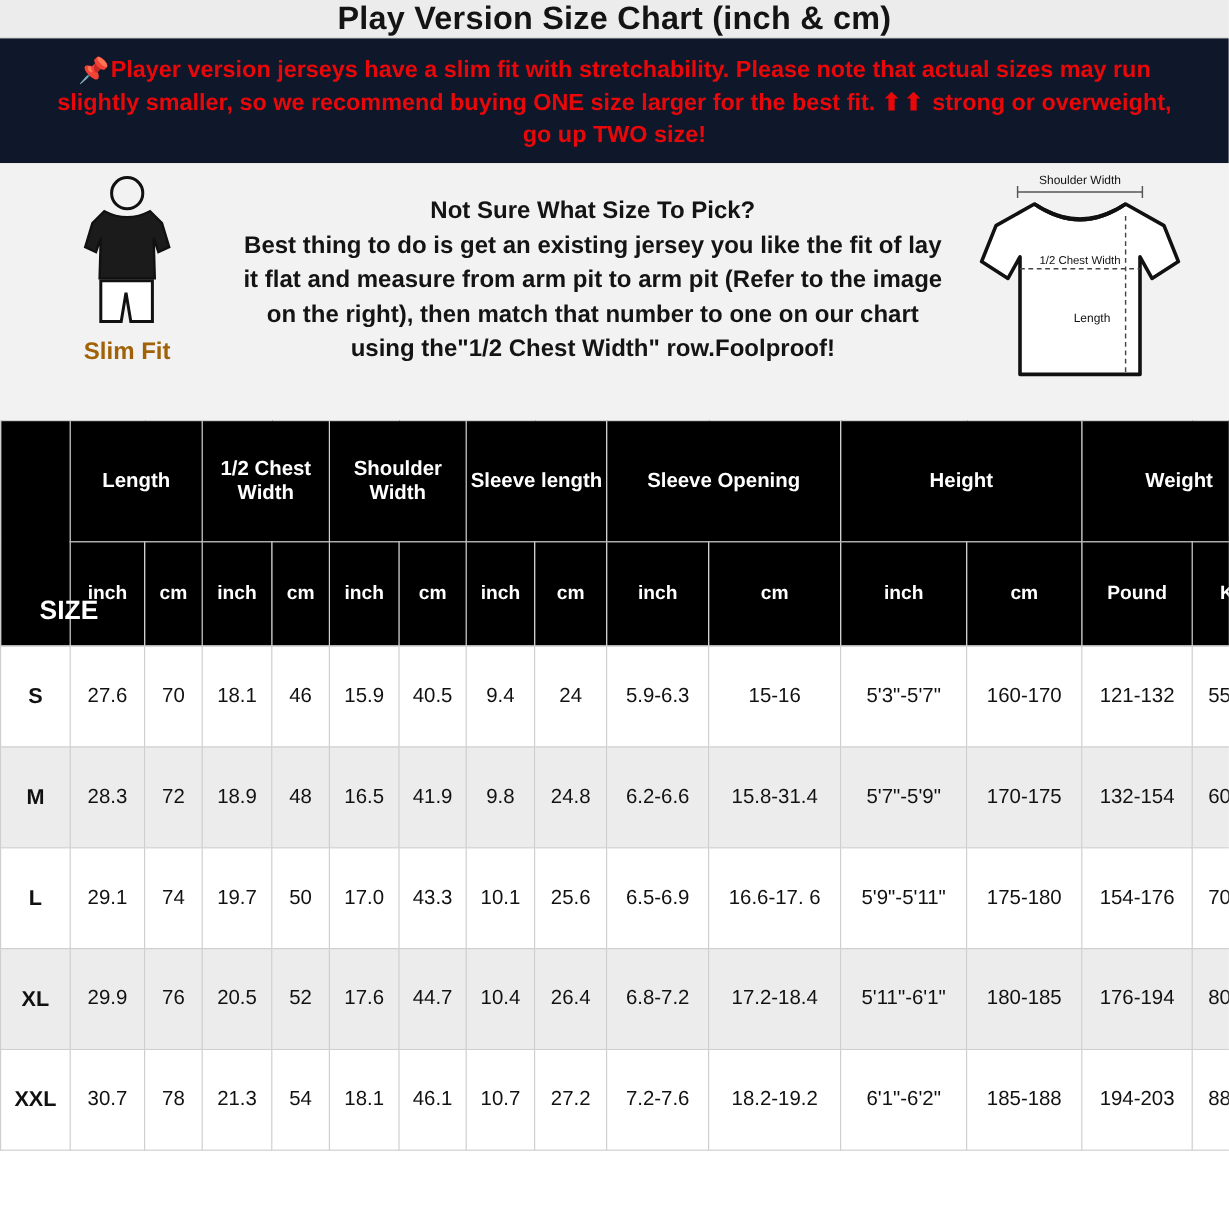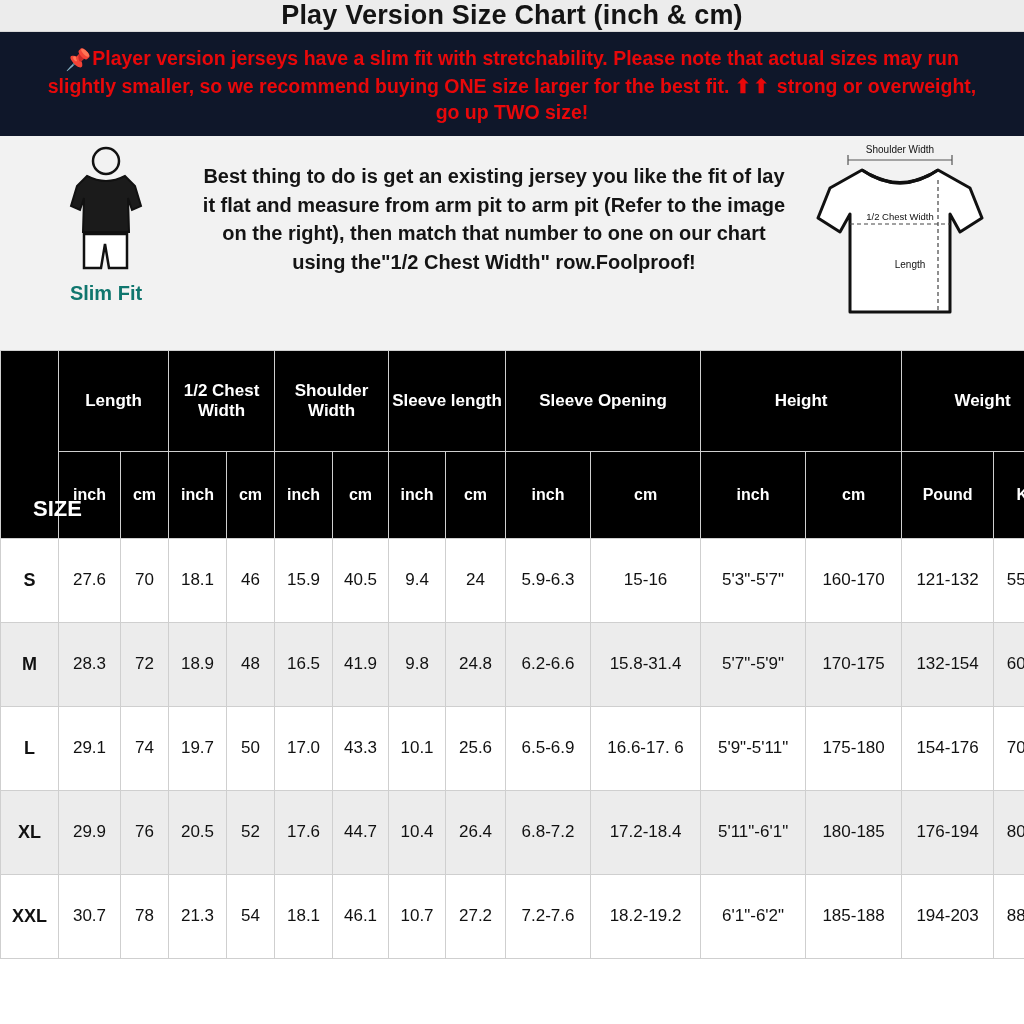--- a/index.html
+++ b/index.html
@@ -72,21 +72,21 @@
   }
   .fig-left {
     width: 176px;
     flex: 0 0 176px;
     text-align: center;
     padding-top: 6px;
   }
   .fig-left .caption {
     font-size: 20px;
     font-weight: bold;
-    color: #0f766e;
+    color: #a16207;
     margin-top: 6px;
   }
   .info-text {
     flex: 1 1 auto;
     text-align: center;
     font-size: 20px;
     font-weight: bold;
     line-height: 1.44;
     color: #141414;
     padding: 22px 6px 0 6px;
@@ -198,20 +198,21 @@
 
           <path d="M36 30 L26 40 L20 60 L29 64 L33 52 L32 86 L78 86 L77 52 L81 64 L90 60 L84 40 L74 30 Q55 40 36 30 Z" fill="#1b1b1b" stroke="#111" stroke-width="2"></path>
 
           <path d="M33 88 L33 122 L50 122 L54 98 L58 122 L76 122 L76 88 Z" fill="#fff" stroke="#111" stroke-width="2.5"></path>
         </svg>
       </span>
       <div class="caption">Slim Fit</div>
     </div>
 
     <div class="info-text">
+      <div>Not Sure What Size To Pick?</div>
       <div>Best thing to do is get an existing jersey you like the fit of lay it flat and measure from arm pit to arm pit (Refer to the image on the right), then match that number to one on our chart using the"1/2 Chest Width" row.Foolproof!</div>
     </div>
 
     <div class="fig-right">
       <span>
         <svg class="svg-center" width="200" height="185" viewBox="0 0 200 185" aria-hidden="true">
 
           <line x1="48" y1="16" x2="152" y2="16" stroke="#555" stroke-width="1.2"></line>
           <line x1="48" y1="11" x2="48" y2="21" stroke="#555" stroke-width="1.2"></line>
           <line x1="152" y1="11" x2="152" y2="21" stroke="#555" stroke-width="1.2"></line>

